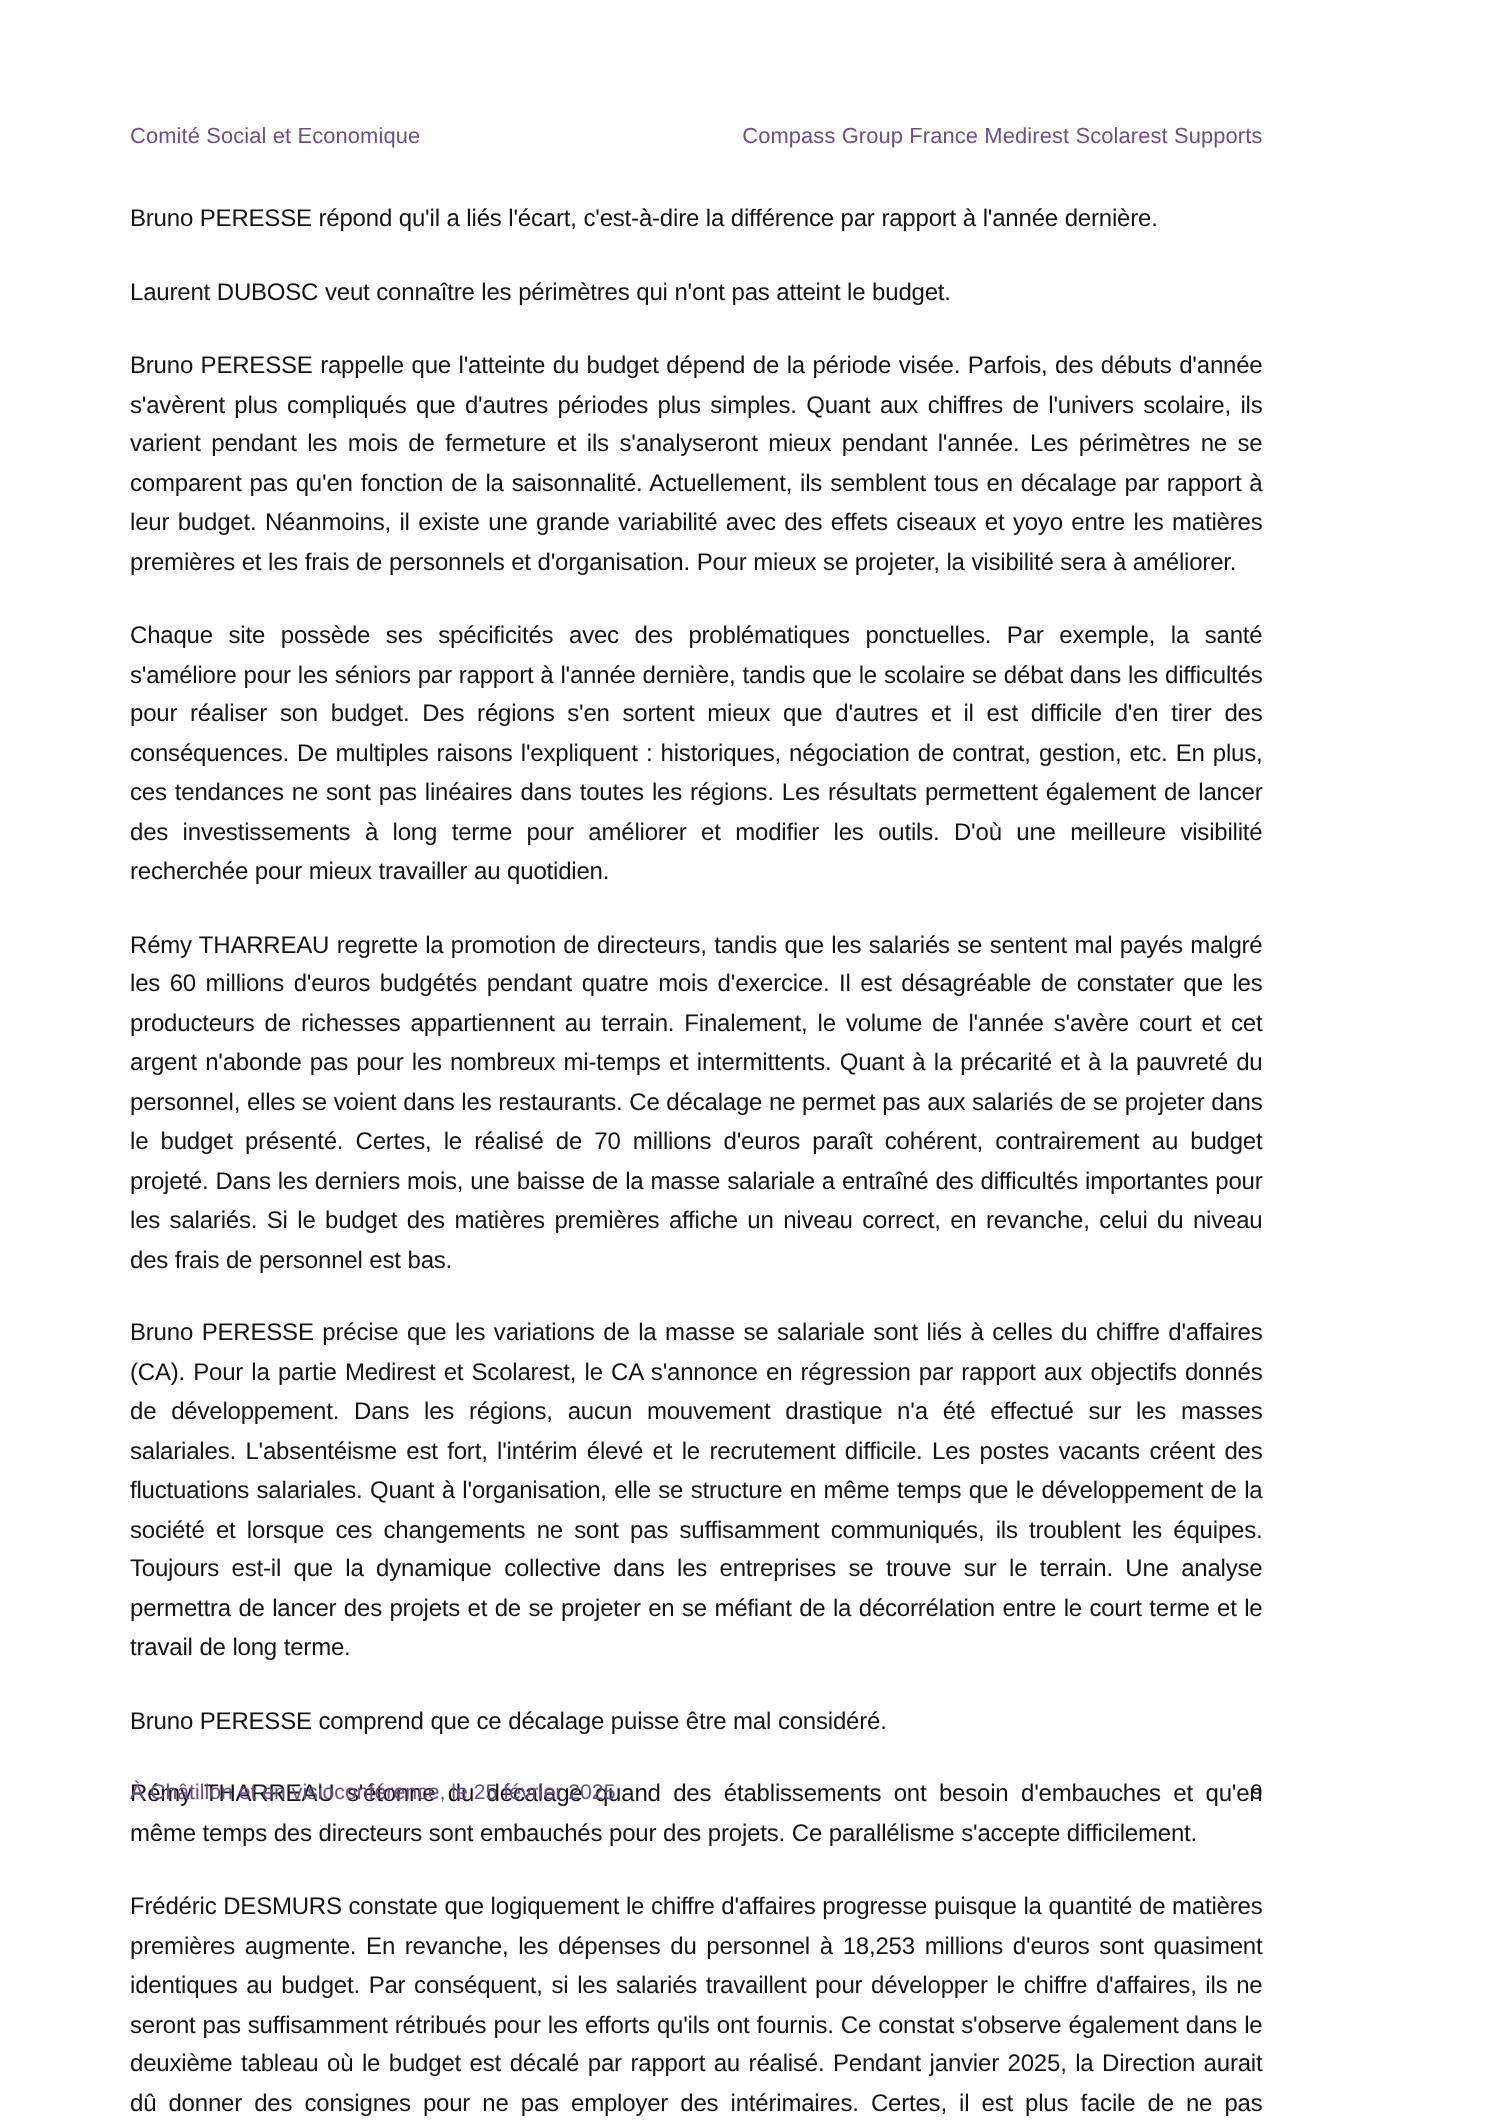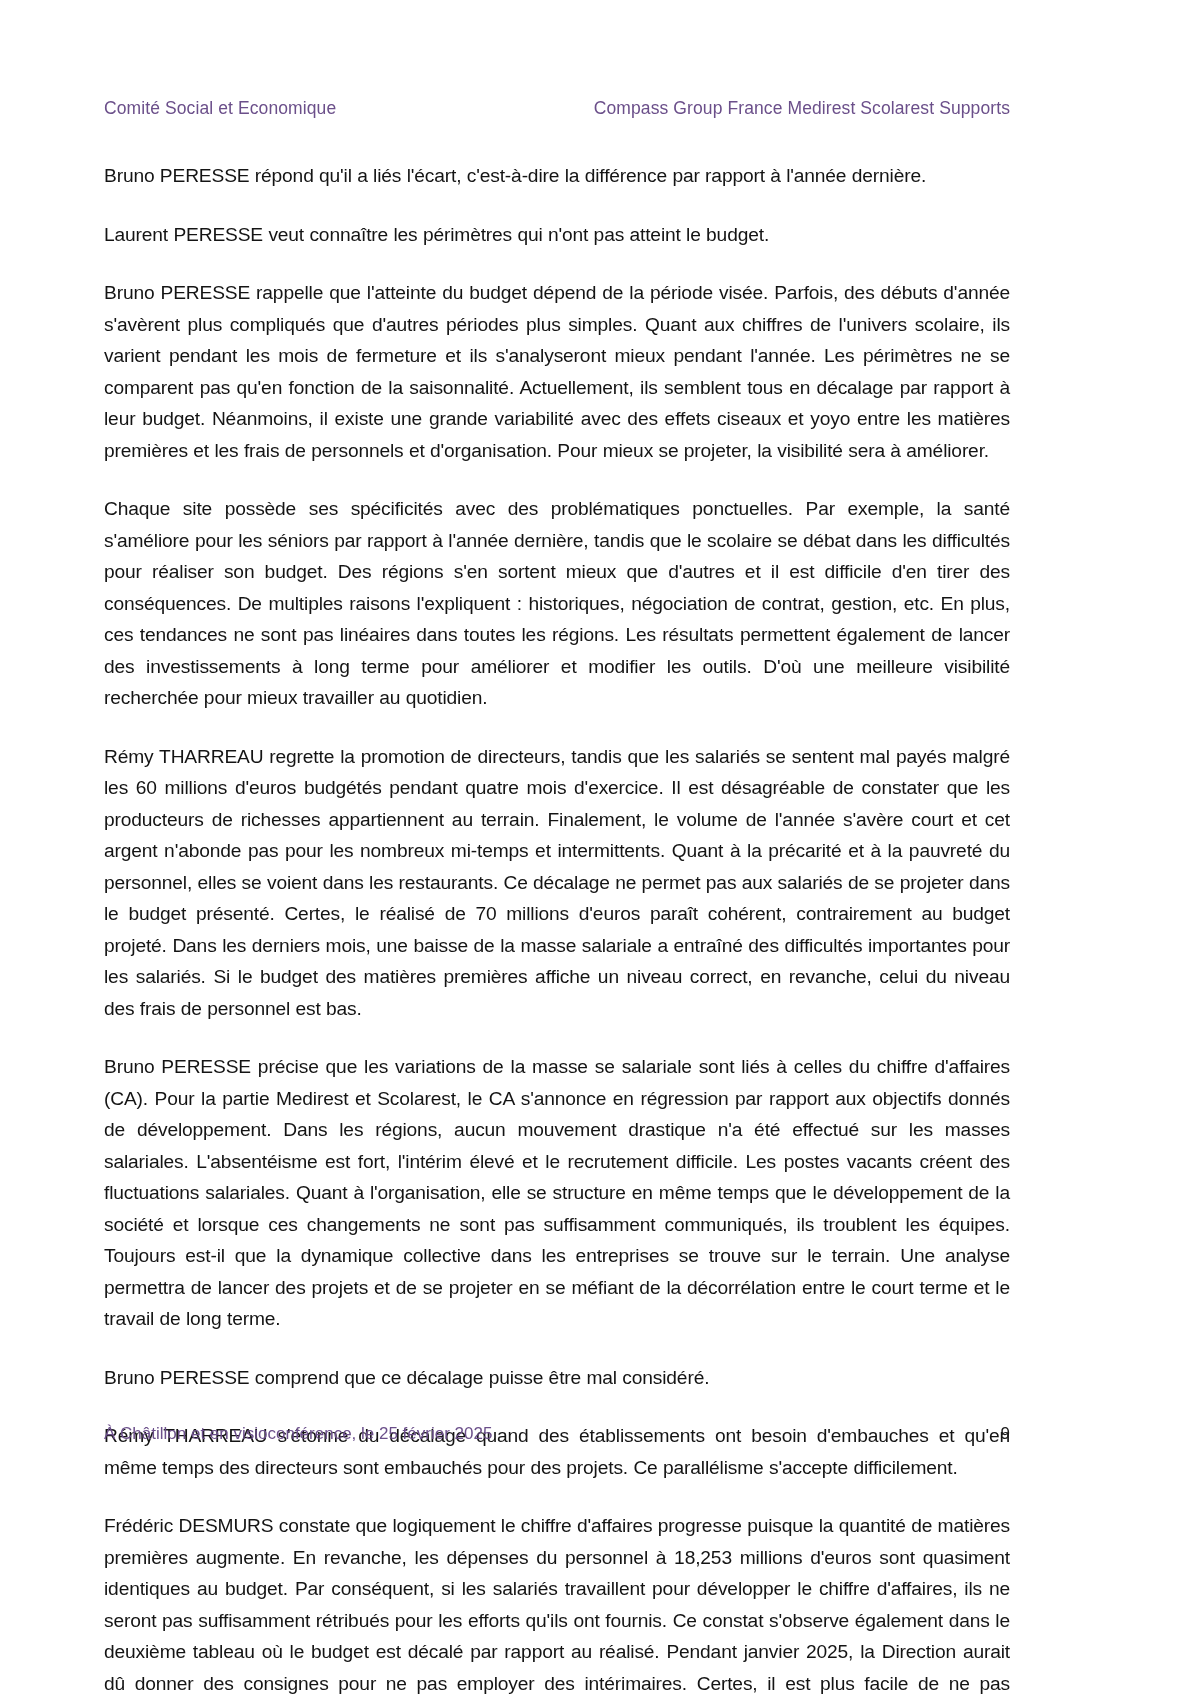--- a/index.html
+++ b/index.html
@@ -98,21 +98,21 @@
 
 <div class="page">
 
   <div class="page-header">
     <span class="hdr-left">Comité Social et Economique</span>
     <span class="hdr-right">Compass Group France Medirest Scolarest Supports</span>
   </div>
 
   <div class="body-text">
     <p class="para">Bruno PERESSE répond qu'il a liés l'écart, c'est-à-dire la différence par rapport à l'année dernière.</p>
-    <p class="para">Laurent PERESSE veut connaître les périmètres qui n'ont pas atteint le budget.</p>
+    <p class="para">Laurent DUBOSC veut connaître les périmètres qui n'ont pas atteint le budget.</p>
     <p class="para">Bruno PERESSE rappelle que l'atteinte du budget dépend de la période visée. Parfois, des débuts d'année s'avèrent plus compliqués que d'autres périodes plus simples. Quant aux chiffres de l'univers scolaire, ils varient pendant les mois de fermeture et ils s'analyseront mieux pendant l'année. Les périmètres ne se comparent pas qu'en fonction de la saisonnalité. Actuellement, ils semblent tous en décalage par rapport à leur budget. Néanmoins, il existe une grande variabilité avec des effets ciseaux et yoyo entre les matières premières et les frais de personnels et d'organisation. Pour mieux se projeter, la visibilité sera à améliorer.</p>
     <p class="para">Chaque site possède ses spécificités avec des problématiques ponctuelles. Par exemple, la santé s'améliore pour les séniors par rapport à l'année dernière, tandis que le scolaire se débat dans les difficultés pour réaliser son budget. Des régions s'en sortent mieux que d'autres et il est difficile d'en tirer des conséquences. De multiples raisons l'expliquent : historiques, négociation de contrat, gestion, etc. En plus, ces tendances ne sont pas linéaires dans toutes les régions. Les résultats permettent également de lancer des investissements à long terme pour améliorer et modifier les outils. D'où une meilleure visibilité recherchée pour mieux travailler au quotidien.</p>
     <p class="para">Rémy THARREAU regrette la promotion de directeurs, tandis que les salariés se sentent mal payés malgré les 60 millions d'euros budgétés pendant quatre mois d'exercice. Il est désagréable de constater que les producteurs de richesses appartiennent au terrain. Finalement, le volume de l'année s'avère court et cet argent n'abonde pas pour les nombreux mi-temps et intermittents. Quant à la précarité et à la pauvreté du personnel, elles se voient dans les restaurants. Ce décalage ne permet pas aux salariés de se projeter dans le budget présenté. Certes, le réalisé de 70 millions d'euros paraît cohérent, contrairement au budget projeté. Dans les derniers mois, une baisse de la masse salariale a entraîné des difficultés importantes pour les salariés. Si le budget des matières premières affiche un niveau correct, en revanche, celui du niveau des frais de personnel est bas.</p>
     <p class="para">Bruno PERESSE précise que les variations de la masse se salariale sont liés à celles du chiffre d'affaires (CA). Pour la partie Medirest et Scolarest, le CA s'annonce en régression par rapport aux objectifs donnés de développement. Dans les régions, aucun mouvement drastique n'a été effectué sur les masses salariales. L'absentéisme est fort, l'intérim élevé et le recrutement difficile. Les postes vacants créent des fluctuations salariales. Quant à l'organisation, elle se structure en même temps que le développement de la société et lorsque ces changements ne sont pas suffisamment communiqués, ils troublent les équipes. Toujours est-il que la dynamique collective dans les entreprises se trouve sur le terrain. Une analyse permettra de lancer des projets et de se projeter en se méfiant de la décorrélation entre le court terme et le travail de long terme.</p>
     <p class="para">Bruno PERESSE comprend que ce décalage puisse être mal considéré.</p>
     <p class="para">Rémy THARREAU s'étonne du décalage quand des établissements ont besoin d'embauches et qu'en même temps des directeurs sont embauchés pour des projets. Ce parallélisme s'accepte difficilement.</p>
     <p class="para">Frédéric DESMURS constate que logiquement le chiffre d'affaires progresse puisque la quantité de matières premières augmente. En revanche, les dépenses du personnel à 18,253 millions d'euros sont quasiment identiques au budget. Par conséquent, si les salariés travaillent pour développer le chiffre d'affaires, ils ne seront pas suffisamment rétribués pour les efforts qu'ils ont fournis. Ce constat s'observe également dans le deuxième tableau où le budget est décalé par rapport au réalisé. Pendant janvier 2025, la Direction aurait dû donner des consignes pour ne pas employer des intérimaires. Certes, il est plus facile de ne pas remplacer des salariés absents pour les établissements scolaires que médicaux.</p>
   </div>
 
   <div class="page-footer">

